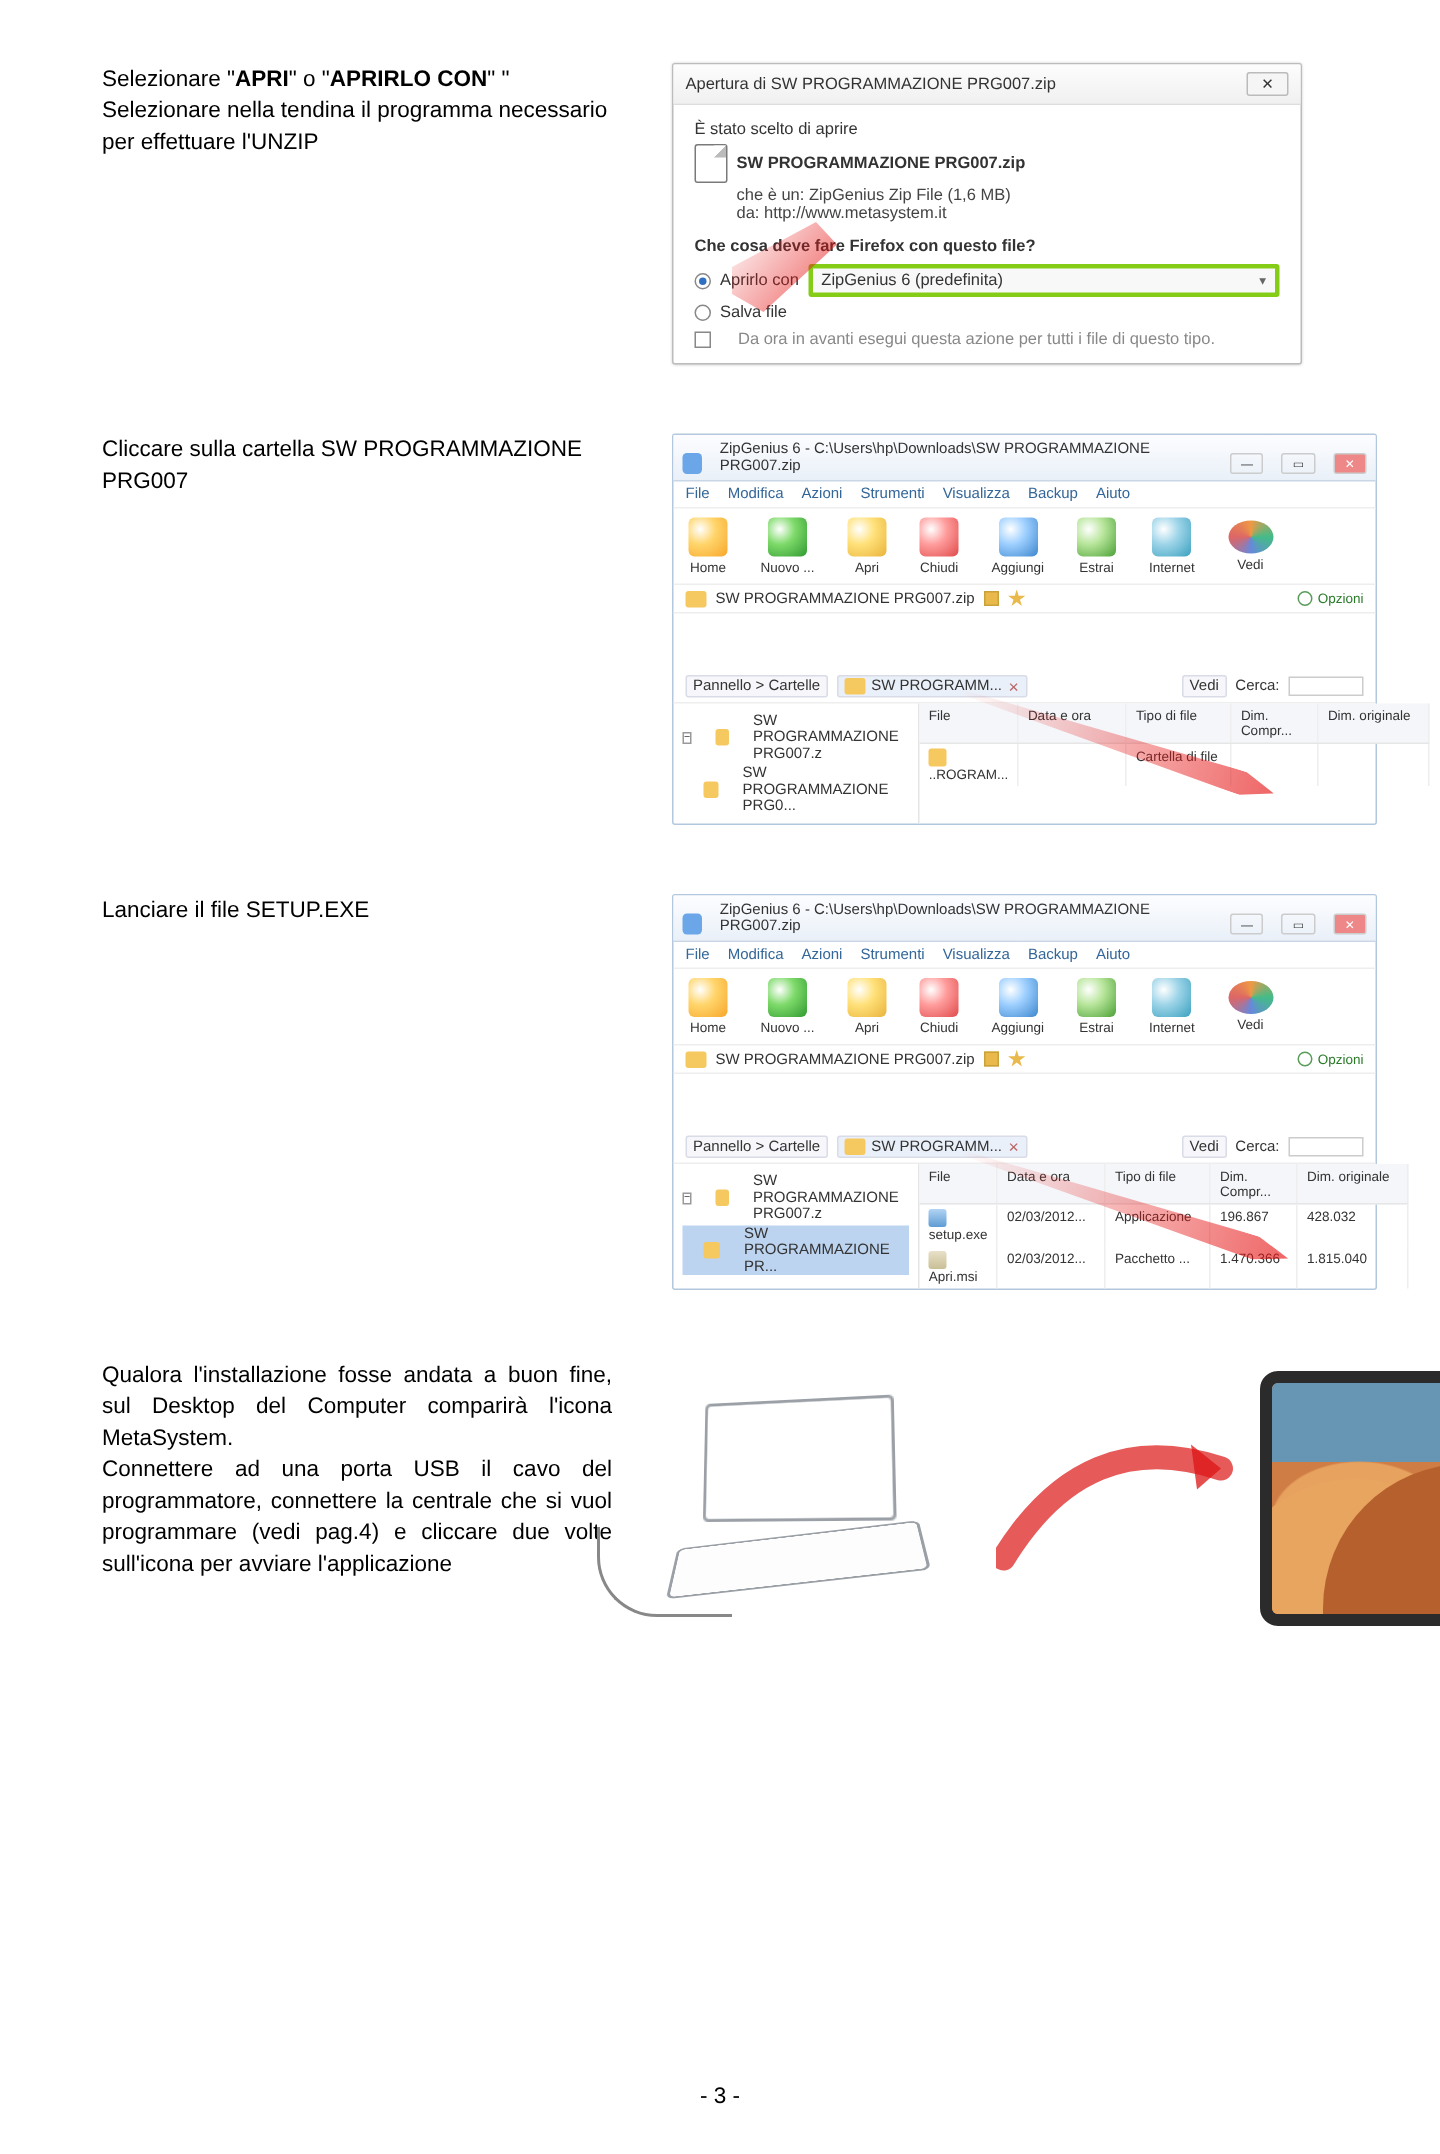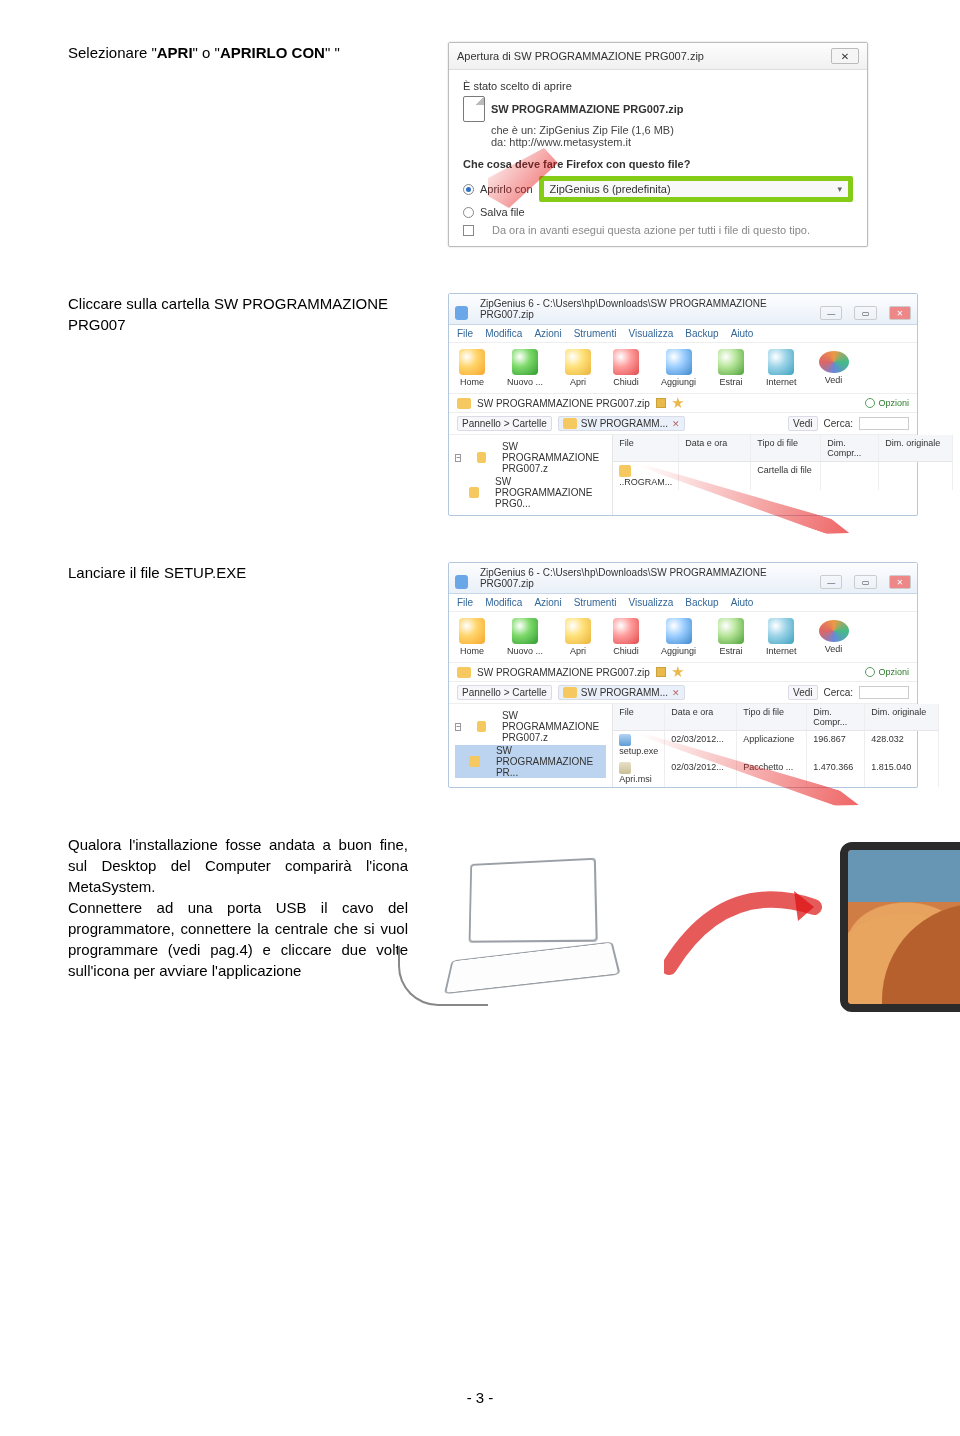--- a/index.html
+++ b/index.html
@@ -45,21 +45,21 @@
     content: ""; position: absolute; top: 0; right: 0; width: 8px; height: 8px;
     background: linear-gradient(135deg,#fff 50%, #bbb 50%);
   }
   .fname { font-weight: bold; }
   .sub-row { margin-left: 28px; color: #444; }
   .question { margin-top: 10px; margin-bottom: 6px; font-weight: bold; color: #333; }
   .option-row { display: flex; align-items: center; gap: 6px; margin: 4px 0; }
   .radio { width: 11px; height: 11px; border: 1px solid #888; border-radius: 50%; display:inline-block; }
   .radio.checked::after { content:""; display:block; width:5px; height:5px; background:#3070c0; border-radius:50%; margin:2px; }
   .select-mock {
-    flex: 1; border: 5px solid #84cc16; border-radius: 2px; padding: 2px 6px;
+    flex: 1; border: 3px solid #84cc16; border-radius: 2px; padding: 2px 6px;
     display: flex; justify-content: space-between; align-items: center; background:#f8f8f8;gap:25px;
   }
   .chev { font-size: 9px; color:#666; }
   .checkbox { width: 11px; height: 11px; border: 1px solid #888; display:inline-block; }
   .dialog-buttons { display:flex; justify-content:flex-end; gap:6px; padding: 8px 10px; background:#f5f5f5; border-top:1px solid #ddd; }
   .btn { border:1px solid #aaa; border-radius:2px; padding:3px 14px; background:linear-gradient(#fff,#e9e9e9); font-size:11px; }
 
   
   .zipwin {
     width: 470px; background:#fff; border:1px solid #b3c8de; border-radius:2px;
@@ -84,21 +84,21 @@
   .ic-add  { background: radial-gradient(circle at 30% 30%, #fff, #9dcfff 40%, #3c86cd); }
   .ic-extract{ background: radial-gradient(circle at 30% 30%, #fff, #b7e59a 40%, #4aa035); }
   .ic-net  { background: radial-gradient(circle at 30% 30%, #fff, #9dd4e8 40%, #3aa1bf); }
   .ic-view { width:30px; height:22px; border-radius:50%; background: conic-gradient(#e94,#4b8,#68d,#d66,#e94); }
   .pathbar { display:flex; align-items:center; gap:6px; padding:3px 8px; border-bottom:1px solid #eee; }
   .folder-icon { width:14px; height:11px; background:#f5c860; border-radius:2px; }
   .tag-icon { width:10px; height:10px; background:#e9b94c; border:1px solid #c9a23c; }
   .star-icon { width:12px; height:12px; background:#e9b94c; clip-path: polygon(50% 0,61% 35%,98% 35%,68% 57%,79% 91%,50% 70%,21% 91%,32% 57%,2% 35%,39% 35%); }
   .opzioni { margin-left:auto; color:#2b7b2b; font-size:9px; display:flex; align-items:center; gap:3px; }
   .gear { width:10px;height:10px;border:1px solid #5a9c5a;border-radius:50%; }
-  .tabrow { display:flex; align-items:center; gap:6px; padding:3px 8px; border-bottom:1px solid #eee; }
+  .tabrow { display:flex; align-items:center; gap:6px; padding:3px 8px; border-bottom:1px solid #eee;margin-top:38px; }
   .tab-chip { display:flex; align-items:center; gap:4px; padding:1px 4px; background:#f7f7fb; border:1px solid #d9dce6; border-radius:2px; }
   .tab-chip.active { background:#eaf0f9; }
   .tab-x { color:#b66; font-size:9px; }
   .vedi-cerca { margin-left:auto; display:flex; align-items:center; gap:6px; }
   .searchbox { width:50px; height:13px; border:1px solid #ccc; background:#fff; }
   .splitpane { display:flex; }
   .treepane { width:170px; border-right:1px solid #e5e5e5; padding:4px 6px; }
   .treerow { display:flex; align-items:center; gap:16px; margin:2px 0; }
   .treerow .sq { width:8px; height:8px; border:1px solid #999; display:flex; align-items:center; justify-content:center; font-size:7px; line-height:7px; }
   .sel { background:#bcd4ef; }
@@ -184,20 +184,21 @@
   }
 </style>
 </head>
 <body>
 
 <div class="section">
   <div class="text-col">
     <p>
       <span>Selezionare "</span><b>APRI</b><span>" o "</span><b>APRIRLO CON</b><span>" "</span>
     </p>
+    <p>Selezionare nella tendina il programma necessario per effettuare l'UNZIP</p>
   </div>
   <div class="img-col dialog-wrap">
     <div class="dialog">
       <div class="dialog-title">
         <span>Apertura di SW PROGRAMMAZIONE PRG007.zip</span>
         <span class="xbtn">✕</span>
       </div>
       <div class="dialog-body">
         <div>È stato scelto di aprire</div>
         <div class="file-row">

